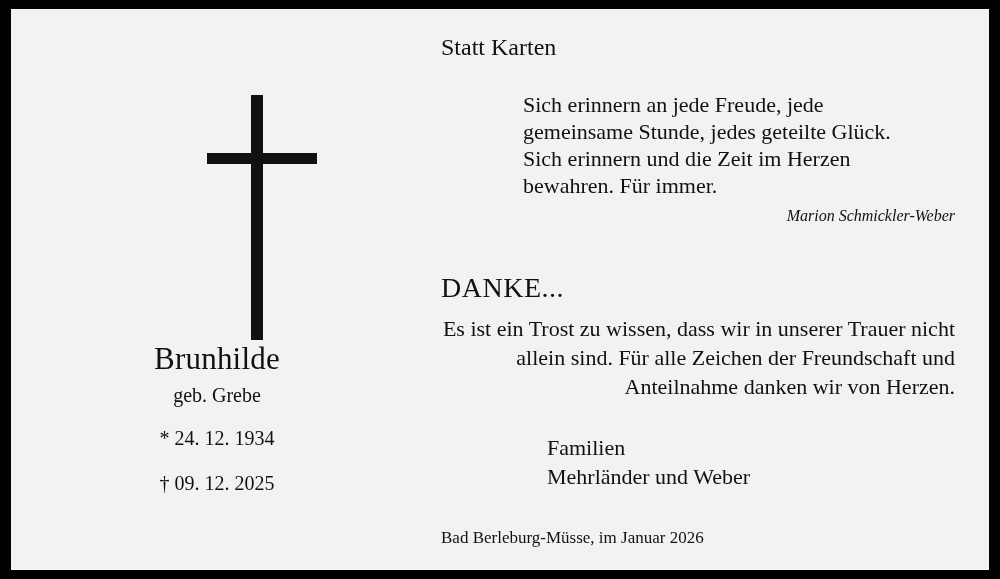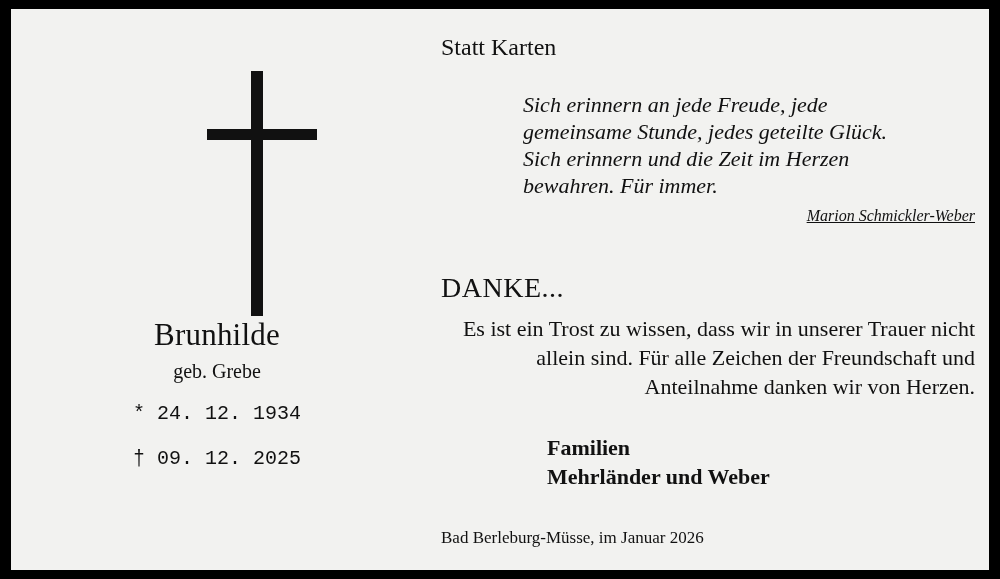--- a/index.html
+++ b/index.html
@@ -29,21 +29,21 @@
     box-sizing: border-box;
     display: flex;
     flex-direction: row;
   }
   
   .left-col {
     width: 412px;
     flex: 0 0 412px;
     position: relative;
     box-sizing: border-box;
-    padding-top: 62px;
+    padding-top: 86px;
   }
   .cross-wrap {
     position: relative;
     height: 245px;
     width: 100%;
   }
   .cross {
     position: absolute;
     left: 196px;
     top: 0;
@@ -63,53 +63,50 @@
     font-size: 20px;
     line-height: 24px;
     margin-top: 6px;
     color: #111111;
   }
   .dates {
     font-size: 20px;
     line-height: 28px;
     margin-top: 17px;
     color: #111111;
-    font-family: Liberation Mono, monospace;
   }
   
   .right-col {
     flex: 1 1 auto;
     position: relative;
     box-sizing: border-box;
-    padding: 24px 14px 0 18px;
+    padding: 24px 34px 0 18px;
   }
   .statt-karten {
     font-size: 24px;
     line-height: 28px;
     color: #111111;
   }
   .poem {
     margin-top: 30px;
     margin-left: 82px;
-    font-style: italic;
     font-size: 22px;
     line-height: 27px;
     color: #111111;
     max-width: 470px;
   }
   .poem-author {
     margin-top: 7px;
     margin-left: 82px;
     font-style: italic;
     font-size: 16px;
     line-height: 20px;
     text-align: right;
     color: #111111;
     max-width: 470px;
-    text-decoration: underline;
   }
   .danke {
     margin-top: 46px;
     font-size: 28px;
     line-height: 32px;
     letter-spacing: 0.5px;
     color: #111111;
   }
   .danke-body {
     margin-top: 10px;
@@ -118,21 +115,20 @@
     color: #111111;
     max-width: 545px;
     text-align: right;
   }
   .family {
     margin-top: 32px;
     margin-left: 106px;
     font-size: 22px;
     line-height: 29px;
     color: #111111;
-    font-weight: bold;
   }
   .place-date {
     margin-top: 34px;
     font-size: 17px;
     line-height: 26px;
     color: #111111;
   }
 </style>
 </head>
 <body>

